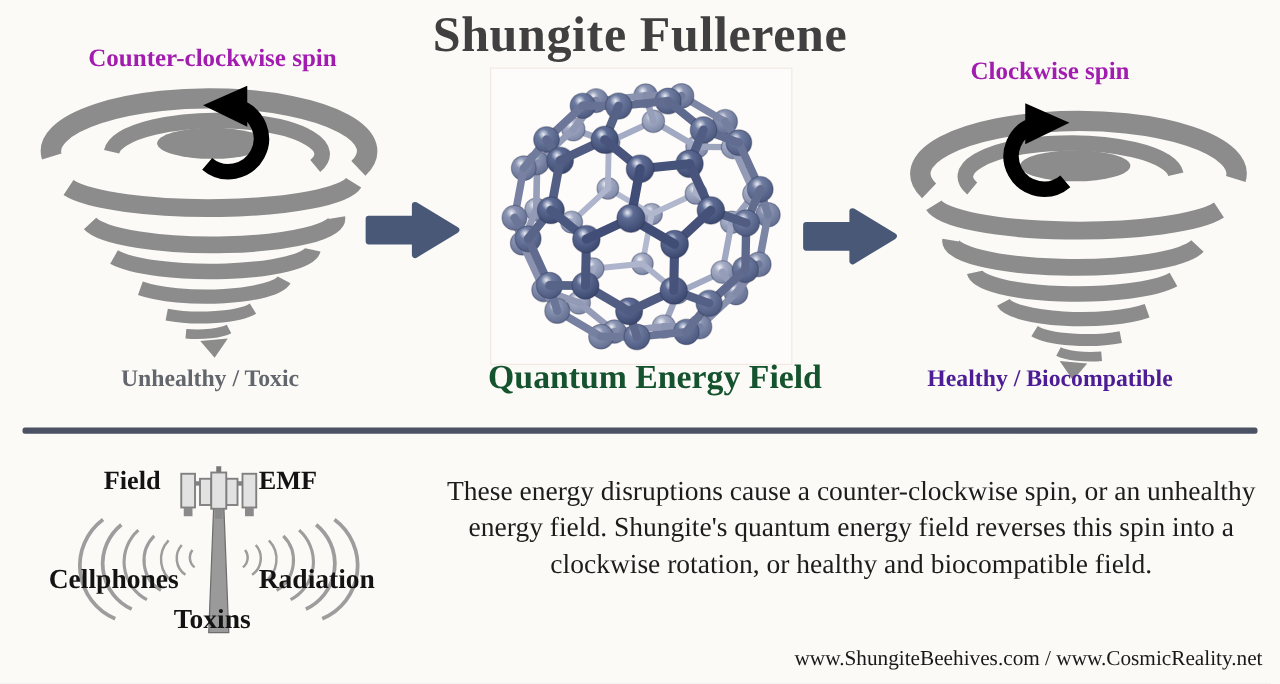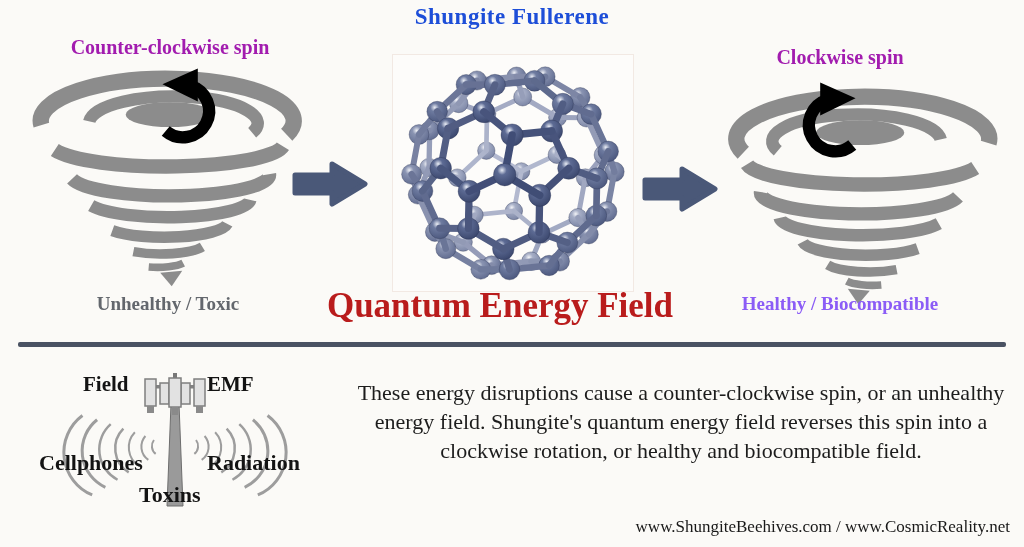--- a/index.html
+++ b/index.html
@@ -2,31 +2,31 @@
 <html><head>
 <meta charset="utf-8">
 <style>
   html,body{margin:0;padding:0;background:#e8e8e8;}
   #stage{
     position:relative;width:1024px;height:547px;background:#fbfaf7;
     font-family:"Liberation Serif", serif;overflow:hidden;margin:0 auto;
   }
   .abs{position:absolute;}
   #page-title{
-    left:0;right:0;top:4px;text-align:center;font-size:23px;font-weight:bold;
-    color:#1d4ed8;letter-spacing:0.5px;
+    left:0;right:0;top:4px;text-align:center;font-size:40px;font-weight:bold;
+    color:#404040;letter-spacing:0.5px;
   }
   .spin-label{font-weight:bold;color:#a21caf;font-size:20px;text-align:center;}
   #left-spin-label{left:28px;width:284px;top:36px;}
   #right-spin-label{left:722px;width:236px;top:46px;}
   .status-label{font-weight:bold;font-size:19px;text-align:center;}
   #left-status{left:26px;width:284px;top:293px;color:#63676d;text-align:center;}
-  #right-status{left:710px;width:260px;top:293px;color:#8b5cf6;}
-  #center-caption{left:300px;width:400px;top:286px;text-align:center;
-    font-size:35px;font-weight:bold;color:#b91c1c;}
+  #right-status{left:710px;width:260px;top:293px;color:#4c1d95;}
+  #center-caption{left:324px;width:400px;top:286px;text-align:center;
+    font-size:27px;font-weight:bold;color:#14532d;}
   .tornado-svg{position:absolute;width:286px;height:230px;}
   #tornado-left{left:22px;top:60px;}
   #tornado-right{left:722px;top:78px;}
   .rot-arrow{position:absolute;width:74px;height:96px;}
   #rot-arrow-left{left:146px;top:60px;}
   #rot-arrow-right{left:798px;top:74px;transform:scaleX(-1);}
   .flow-arrow{position:absolute;width:78px;height:46px;}
   #flow-arrow-1{left:292px;top:161px;}
   #flow-arrow-2{left:642px;top:166px;}
   #fullerene-box{left:392px;top:54px;width:240px;height:236px;

